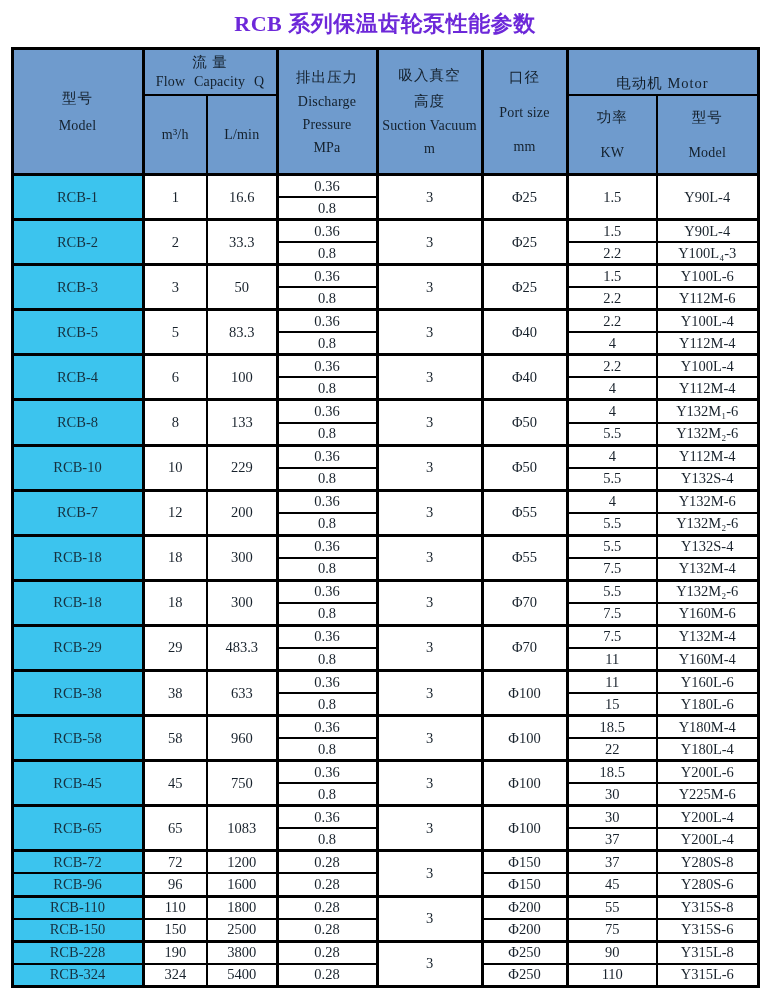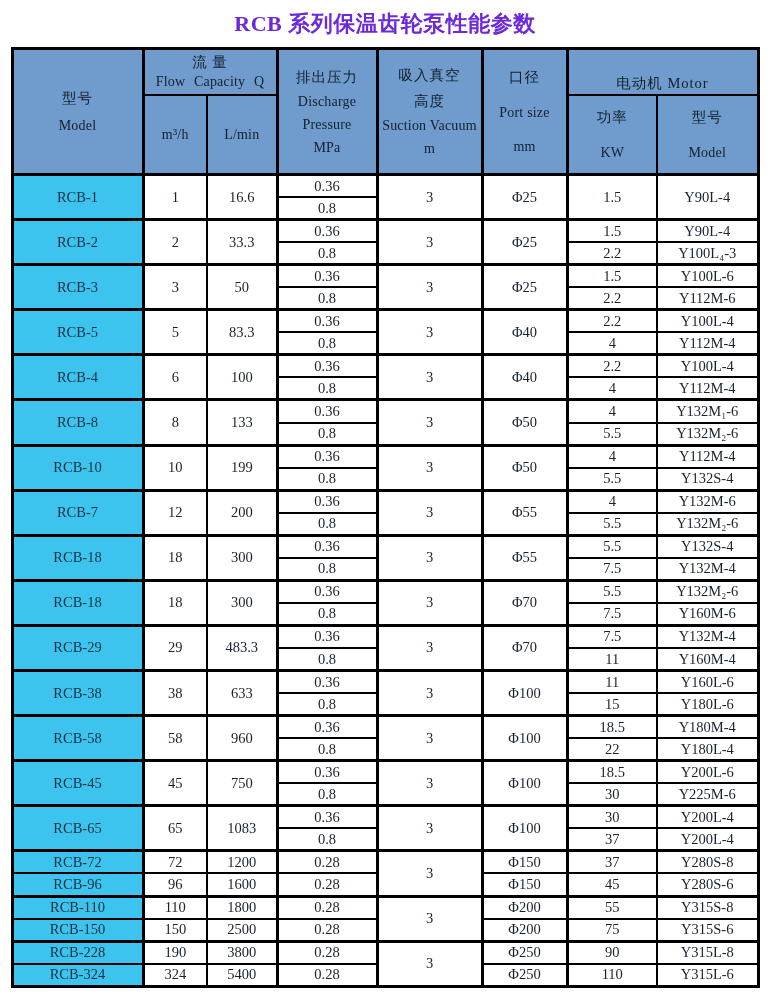--- a/index.html
+++ b/index.html
@@ -202,21 +202,21 @@
           <td>Y132M₁-6</td>
         </tr>
         <tr>
           <td class="bR3">0.8</td>
           <td>5.5</td>
           <td>Y132M₂-6</td>
         </tr>
         <tr class="gtop">
           <td rowspan="2" class="model-cell bR3">RCB-10</td>
           <td rowspan="2">10</td>
-          <td rowspan="2" class="bR3">199</td>
+          <td rowspan="2" class="bR3">229</td>
           <td class="bR3">0.36</td>
           <td rowspan="2" class="bR3">3</td>
           <td rowspan="2" class="bR3">Φ50</td>
           <td>4</td>
           <td>Y112M-4</td>
         </tr>
         <tr>
           <td class="bR3">0.8</td>
           <td>5.5</td>
           <td>Y132S-4</td>

